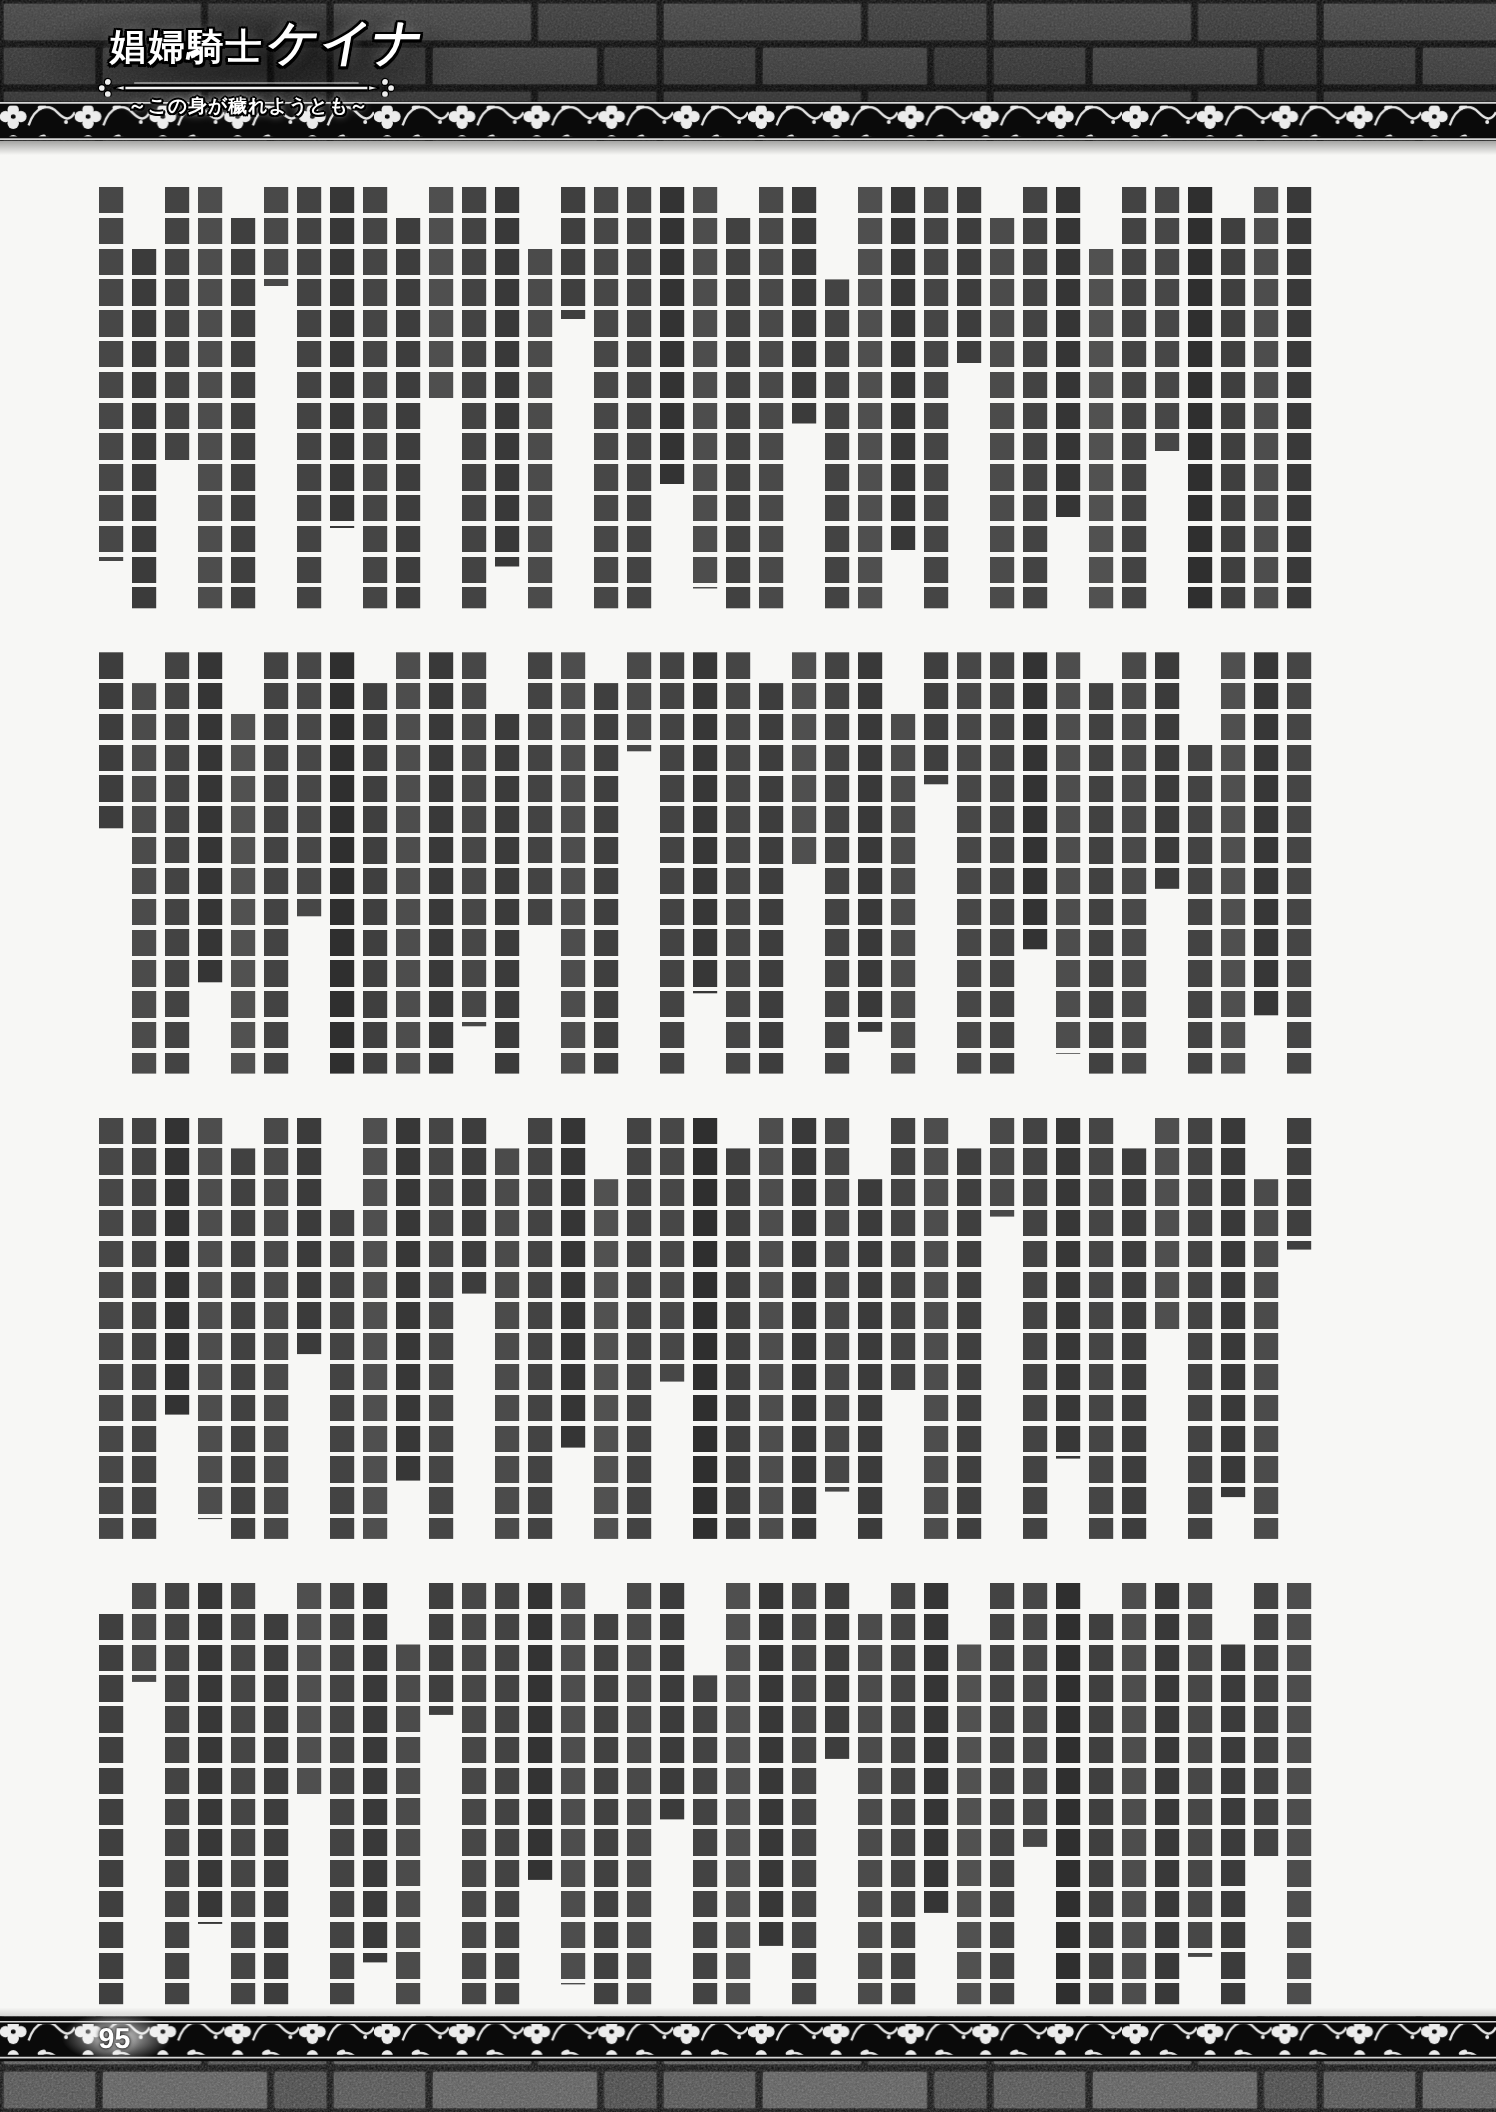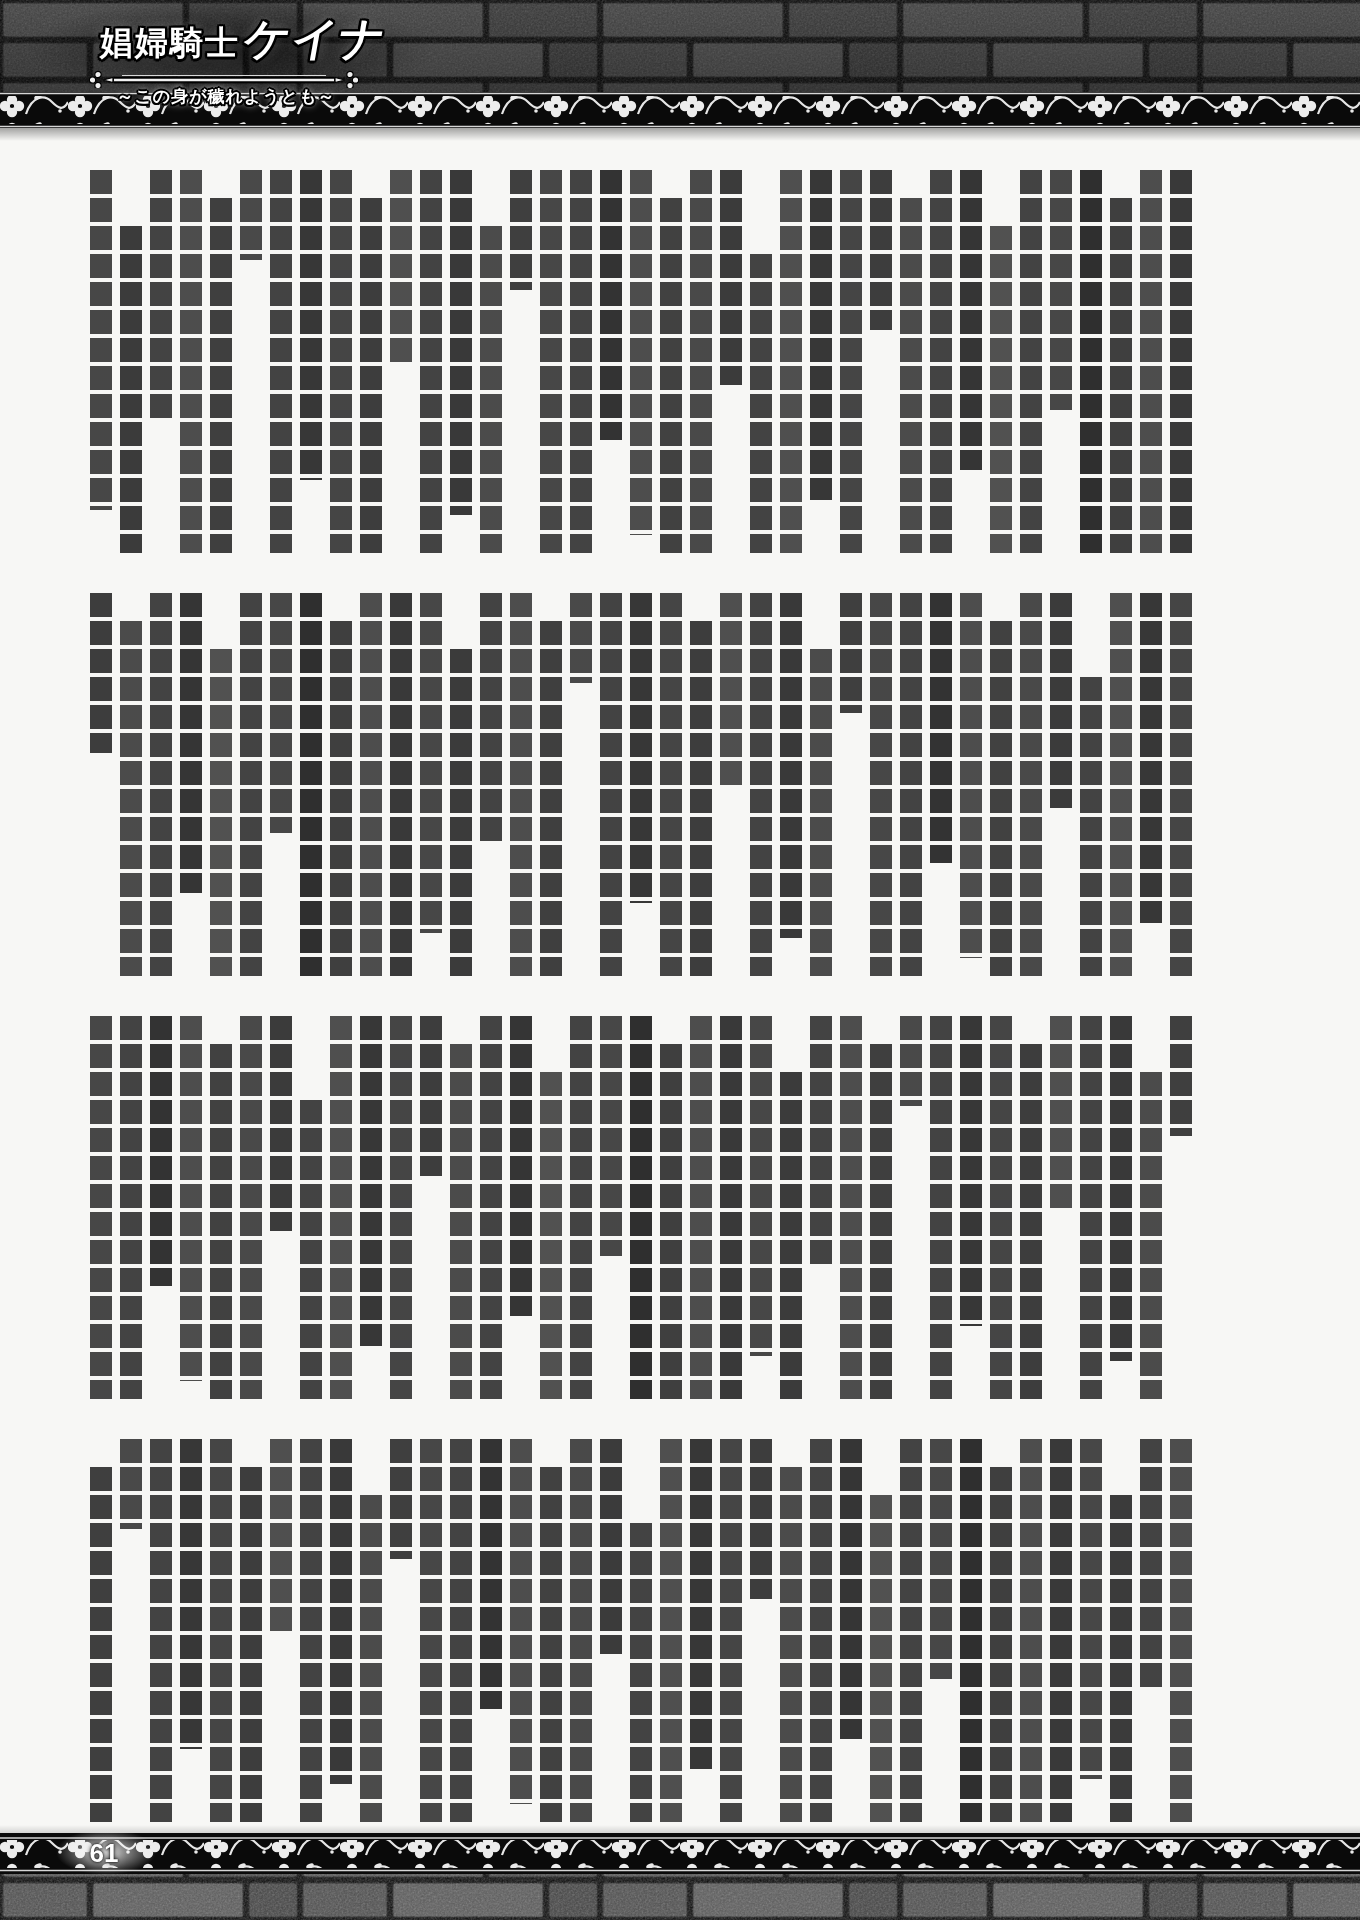--- a/index.html
+++ b/index.html
@@ -298,15 +298,15 @@
   </div>
 
   <svg class="strip strip-bottom" viewBox="0 0 1360 41" preserveAspectRatio="none" aria-hidden="true">
     <rect width="1360" height="41" fill="#0a0a0a"></rect>
     <rect x="0" y="7" width="1360" height="28" fill="url(#floralPat)"></rect>
     <line x1="0" y1="5" x2="1360" y2="5" stroke="#d6d6d6" stroke-width="1.4"></line>
     <line x1="0" y1="37.5" x2="1360" y2="37.5" stroke="#d6d6d6" stroke-width="1.6"></line>
   </svg>
 
   <div class="pagenum-glow"></div>
-  <div class="pagenum">61</div>
+  <div class="pagenum">95</div>
 
 </div>
 
 </body></html>

